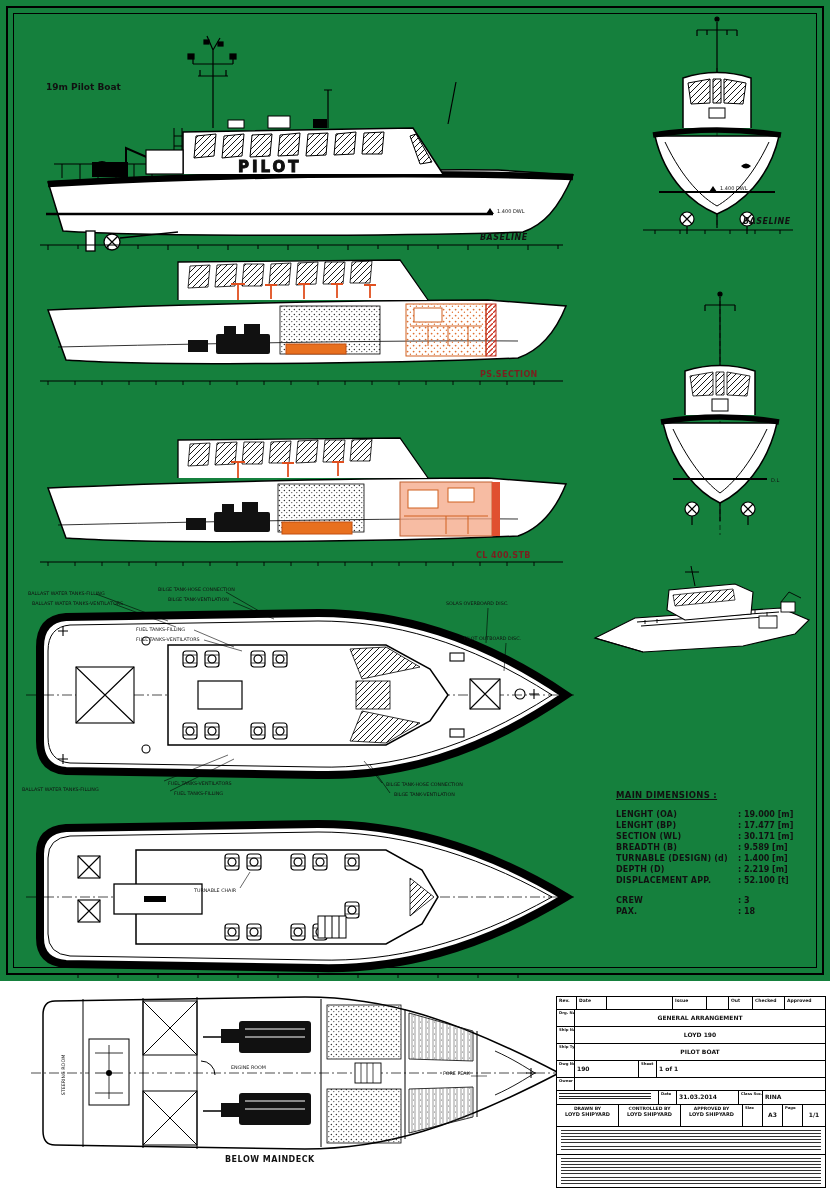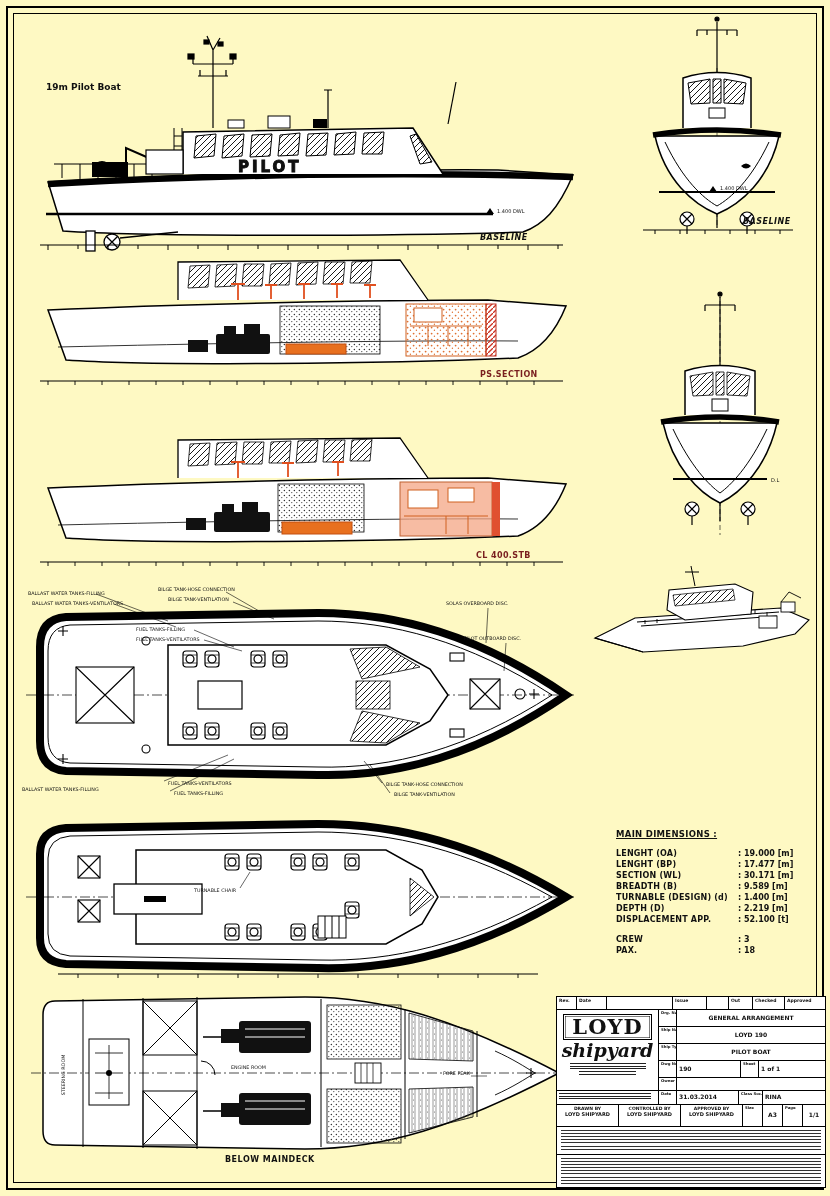--- a/index.html
+++ b/index.html
@@ -1,28 +1,28 @@
 <!DOCTYPE html>
 <html><head>
 <meta charset="utf-8">
 <style>
   html,body{margin:0;padding:0;background:#fff;width:830px;height:1196px;overflow:hidden}
-  #sheet{position:relative;width:830px;height:1196px;background:#fef9c3;font-family:"DejaVu Sans",sans-serif;color:#111}
+  #sheet{position:relative;width:830px;height:981px;background:#15803d;font-family:"DejaVu Sans",sans-serif;color:#111}
   .frame-outer{position:absolute;left:6px;top:6px;right:6px;bottom:6px;border:2px solid #000;pointer-events:none}
   .frame-inner{position:absolute;left:13px;top:13px;right:13px;bottom:13px;border:1px solid #000;pointer-events:none}
   .v{position:absolute}
   svg{display:block;overflow:visible}
   svg text{font-family:"DejaVu Sans",sans-serif;fill:#111}
   .cap{font-size:8px;font-weight:bold;letter-spacing:.5px}
   .red-cap{font-size:8px;font-weight:bold;fill:#7a1f1f;letter-spacing:.4px}
   .ann{font-size:4.8px;fill:#111}
   .tiny{font-size:5px}
   .boatlabel{position:absolute;left:46px;top:82px;font-size:9px;font-weight:bold;color:#111}
   
-  .dims{position:absolute;left:616px;top:829px;width:196px;font-size:8px;font-weight:bold;line-height:11px}
+  .dims{position:absolute;left:616px;top:790px;width:196px;font-size:8px;font-weight:bold;line-height:11px}
   .dims-title{font-size:8.5px;text-decoration:underline;margin-bottom:8px;letter-spacing:.3px}
   .drow{display:flex}
   .dl{width:122px;letter-spacing:.2px}
   .dv{flex:1}
   .dgap{height:9px}
   
   .tb{position:absolute;left:556px;top:996px;width:268px;background:#fff;border:1.5px solid #000;font-size:5px}
   .tb *{box-sizing:border-box}
   .trow{display:flex;border-bottom:1px solid #000;align-items:stretch}
   .tc{border-right:1px solid #000;padding:1px 2px;overflow:hidden;white-space:nowrap}
@@ -539,26 +539,20 @@
       <div class="tc lab" style="width:30px">Date</div>
       <div class="tc" style="width:66px"></div>
       <div class="tc lab" style="width:34px">Issue</div>
       <div class="tc" style="width:22px"></div>
       <div class="tc lab" style="width:24px">Out</div>
       <div class="tc lab" style="width:32px">Checked</div>
       <div class="tc lab" style="flex:1">Approved</div>
     </div>
 
     <div style="display:flex;border-bottom:1px solid #000">
-      <div class="logo-col">
-        <div class="loyd-box"><span class="loyd">LOYD</span></div>
-        <div class="shipyard">shipyard</div>
-        <div class="bar"></div>
-        <div class="bar bar2"></div>
-      </div>
       <div style="flex:1;display:flex;flex-direction:column">
         <div class="trow" style="height:17px">
           <div class="tc microlab">Drg. Name</div>
           <div class="tc val ctr" style="flex:1;line-height:13px">GENERAL ARRANGEMENT</div>
         </div>
         <div class="trow" style="height:17px">
           <div class="tc microlab">Ship Name</div>
           <div class="tc val ctr" style="flex:1;line-height:13px">LOYD 190</div>
         </div>
         <div class="trow" style="height:17px">

